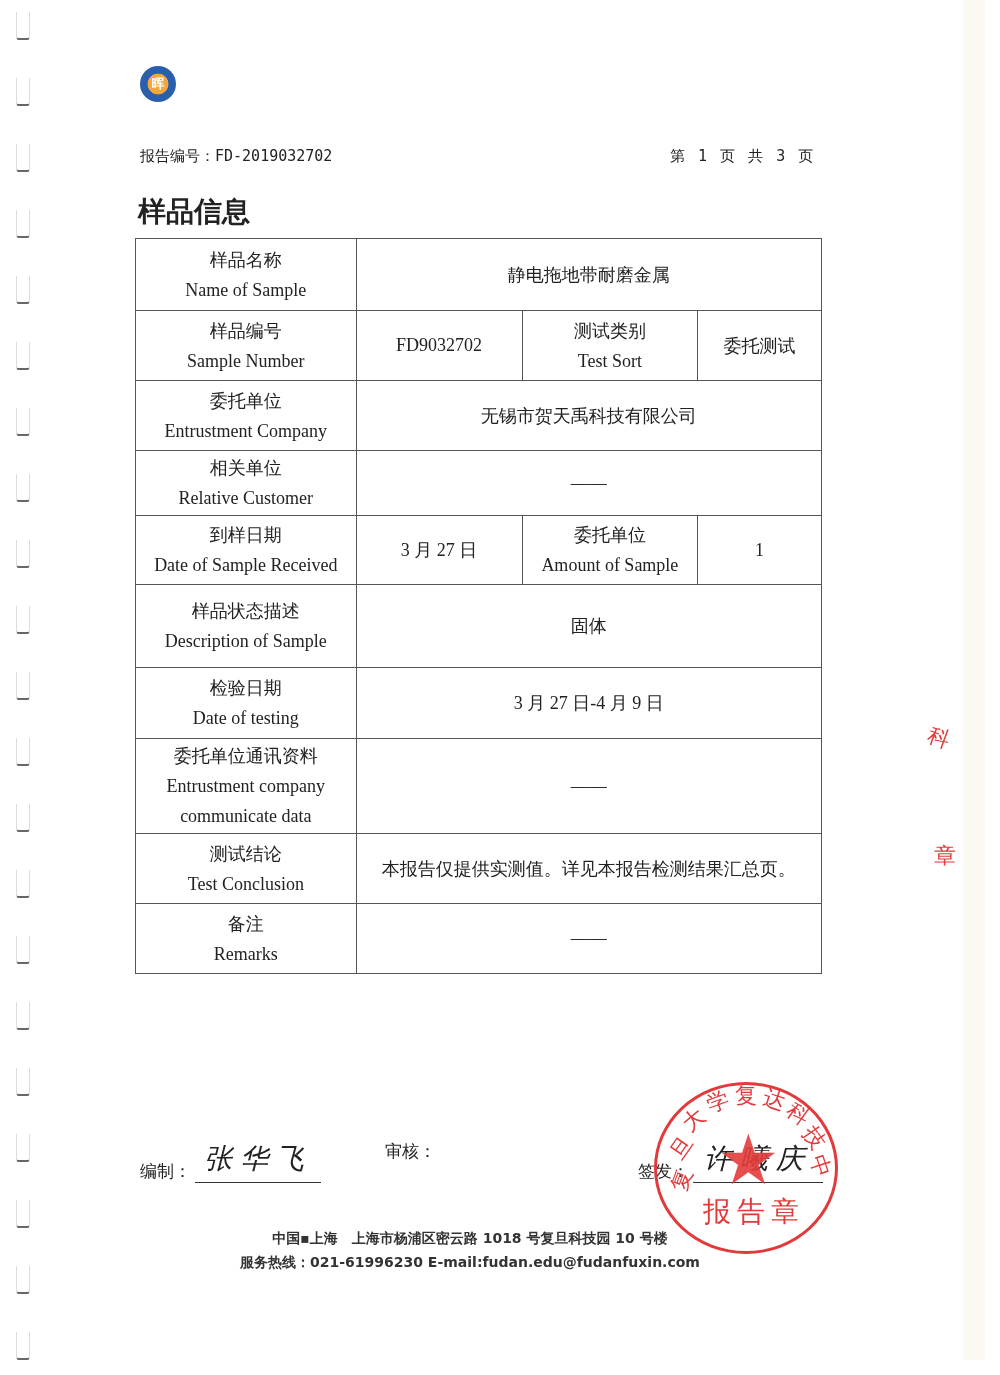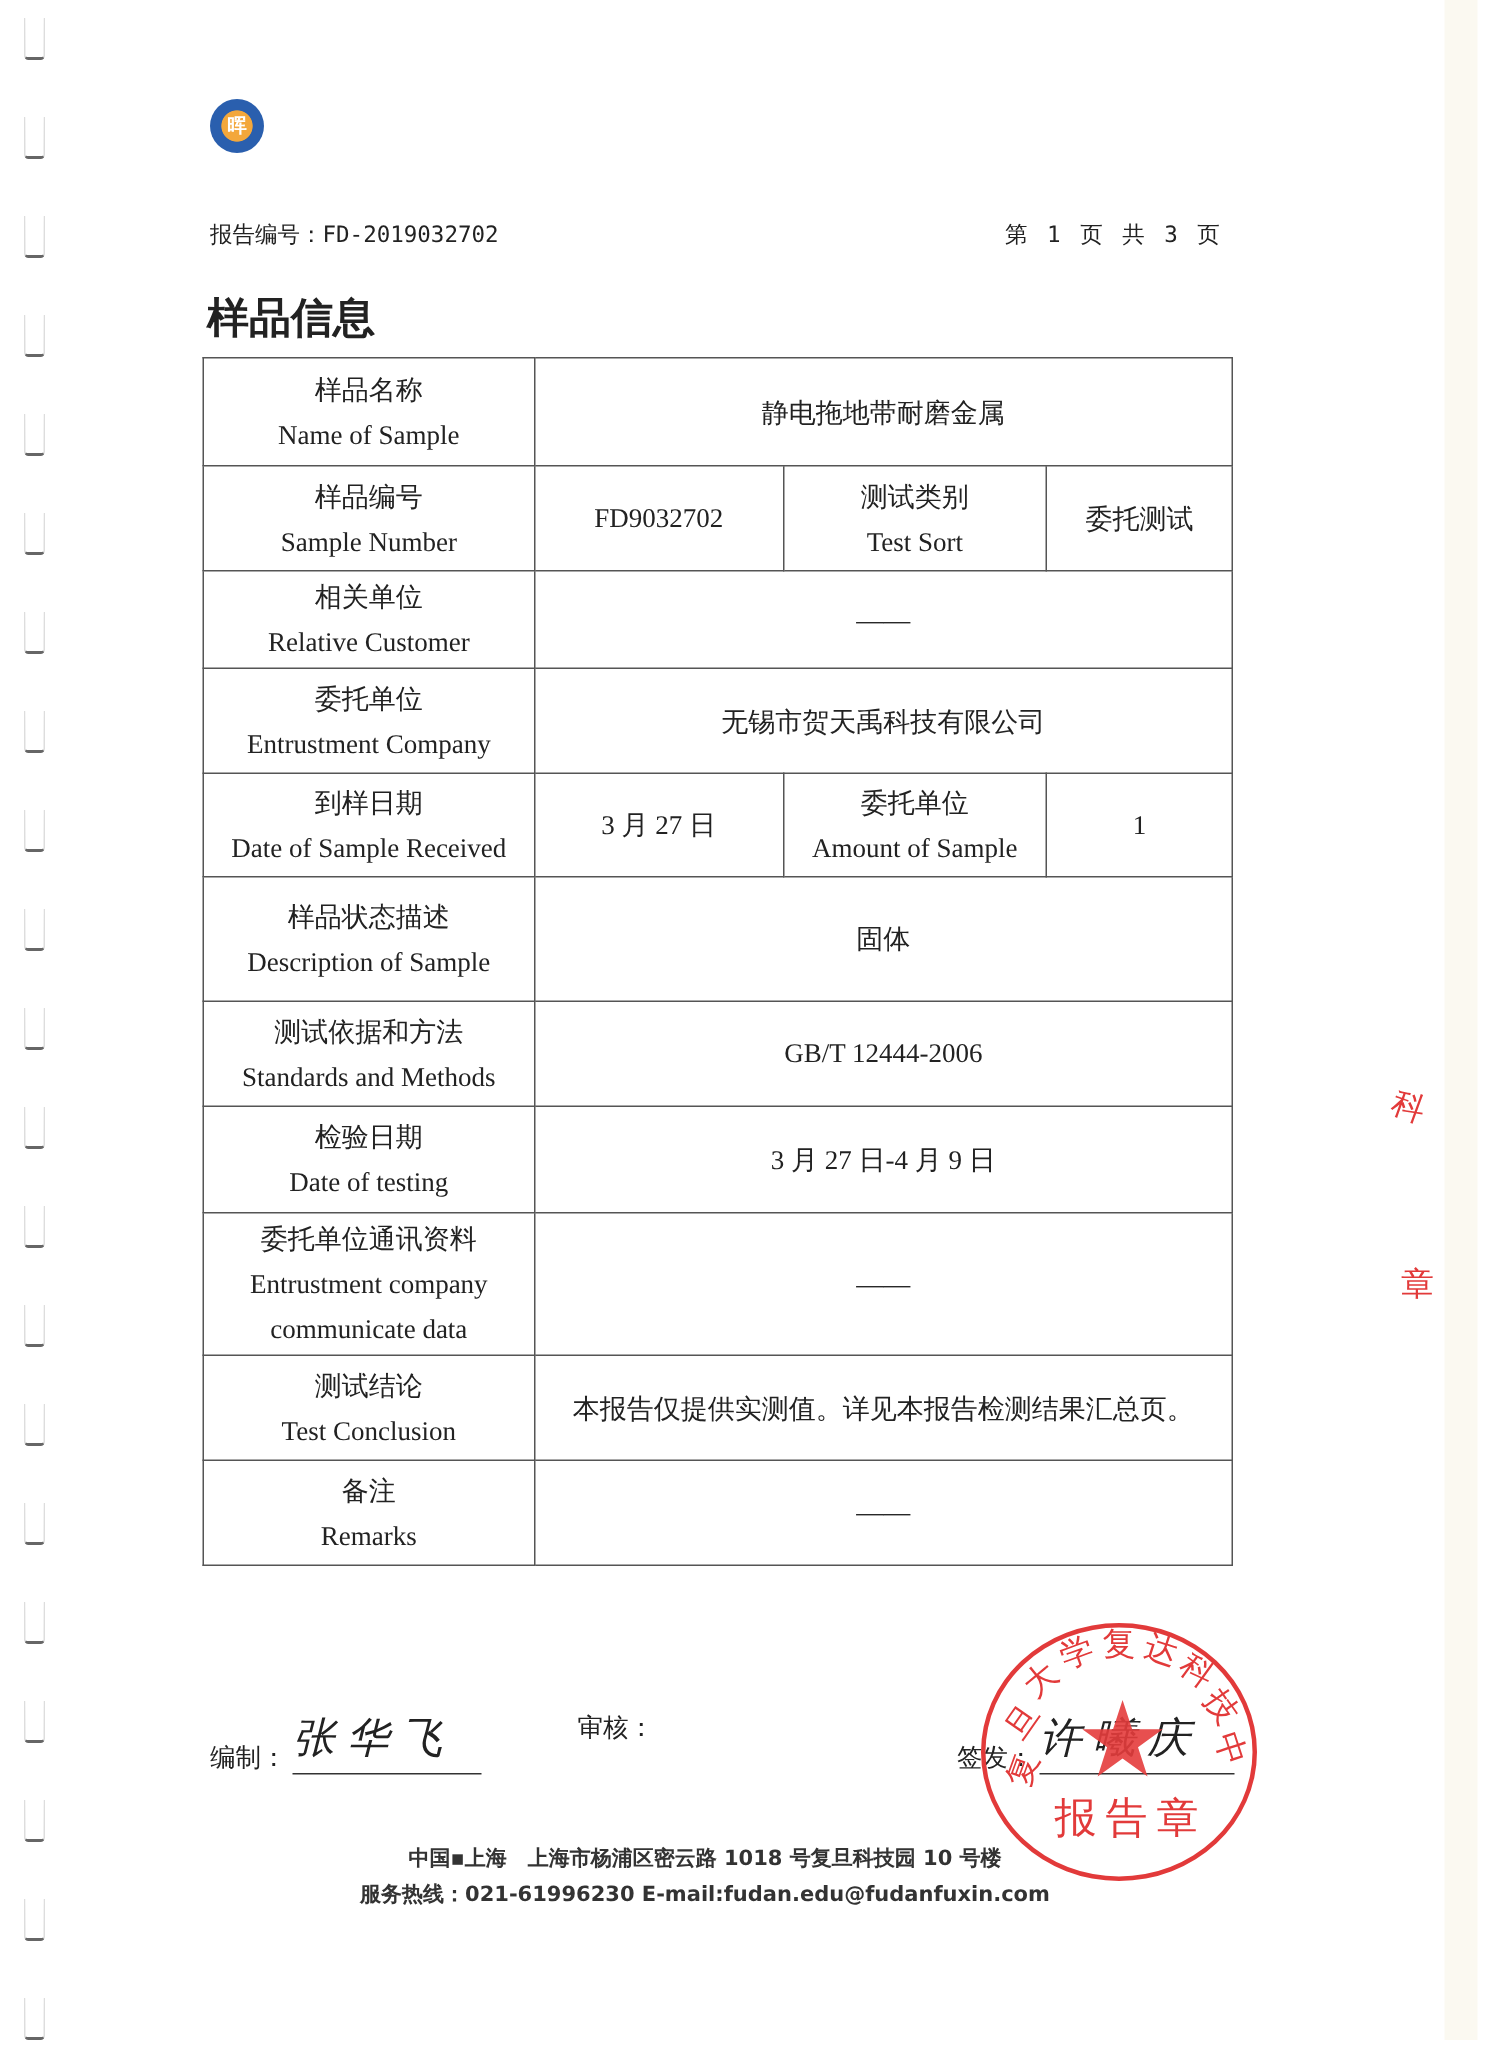--- a/index.html
+++ b/index.html
@@ -14,21 +14,21 @@
   .logo-en { color:#2a58a8; font-size:5.5px; font-family:"DejaVu Sans Mono", monospace; letter-spacing:0.5px; font-weight:bold; }
   .report-no { position:absolute; left:140px; top:147px; font-size:15px; font-family:"DejaVu Sans Mono", monospace; }
   .page-no { position:absolute; left:670px; top:147px; font-size:15px; font-family:"DejaVu Sans Mono", monospace; word-spacing:4px; }
   .section-title { position:absolute; left:138px; top:193px; font-size:28px; font-weight:bold; font-family:"DejaVu Sans", sans-serif; }
   table.info { position:absolute; left:135px; top:238px; width:687px; border-collapse:collapse; font-family:"Liberation Serif", serif; font-size:18px;border-radius:13px; }
   table.info td { border:1.5px solid #555; text-align:center; vertical-align:middle; padding:0; }
   .lbl-cn { line-height:30px; }
   .lbl-en { line-height:30px; }
   .sigs { position:absolute; top:1140px; left:140px; width:700px; font-size:17px; font-family:"DejaVu Sans", sans-serif; }
   .sig { position:absolute; top:0; display:flex; align-items:flex-end; }
-  .sig .line { border-bottom:1.5px solid #333; height:42px; margin-left:4px; font-family:"DejaVu Serif", serif; font-size:28px; font-style:italic; text-align:left; letter-spacing:8px; }
+  .sig .line { border-bottom:1.5px solid #333; height:42px; margin-left:4px; font-family:"DejaVu Serif", serif; font-size:28px; font-style:italic; text-align:center; letter-spacing:8px; }
   .footer { position:absolute; left:0; width:940px; text-align:center; font-family:"DejaVu Sans", sans-serif; font-size:14px; font-weight:bold; color:#333; }
   .stamp { position:absolute; left:654px; top:1082px; width:178px; height:166px; border:3px solid #e23a3a; border-radius:50%; color:#e23a3a; }
   .stamp-star { position:absolute; left:60px; top:40px; font-size:70px; line-height:70px; color:#e53c3c; opacity:0.9; }
   .stamp-arc { position:absolute; font-size:22px; font-family:"DejaVu Sans", sans-serif; }
   .stamp-bottom { position:absolute; left:46px; top:108px; font-size:28px; letter-spacing:6px; font-family:"DejaVu Sans", sans-serif; }
   .stamp-partial { position:absolute; left:928px; top:715px; width:40px; height:160px; color:#e23a3a; font-size:22px; font-family:"DejaVu Sans", sans-serif; }
 </style>
 </head>
 <body>
 
@@ -87,59 +87,52 @@
           <div class="lbl-cn">样品编号</div>
           <div class="lbl-en">Sample Number</div>
         </td>
     <td>FD9032702</td>
     <td>
           <div class="lbl-cn">测试类别</div>
           <div class="lbl-en">Test Sort</div>
         </td>
     <td>委托测试</td>
   </tr>
+  <tr style="height:70px">
+    <td>
+          <div class="lbl-cn">委托单位</div>
+          <div class="lbl-en">Entrustment Company</div>
+        </td>
+    <td colspan="3">无锡市贺天禹科技有限公司</td>
+  </tr>
   <tr style="height:65px">
     <td>
           <div class="lbl-cn">相关单位</div>
           <div class="lbl-en">Relative Customer</div>
         </td>
     <td colspan="3">——</td>
-  </tr>
-  <tr style="height:70px">
-    <td>
-          <div class="lbl-cn">委托单位</div>
-          <div class="lbl-en">Entrustment Company</div>
-        </td>
-    <td colspan="3">无锡市贺天禹科技有限公司</td>
   </tr>
   <tr style="height:69px">
     <td>
           <div class="lbl-cn">到样日期</div>
           <div class="lbl-en">Date of Sample Received</div>
         </td>
     <td>3 月 27 日</td>
     <td>
           <div class="lbl-cn">委托单位</div>
           <div class="lbl-en">Amount of Sample</div>
         </td>
     <td>1</td>
   </tr>
   <tr style="height:83px">
     <td>
           <div class="lbl-cn">样品状态描述</div>
           <div class="lbl-en">Description of Sample</div>
         </td>
     <td colspan="3">固体</td>
-  </tr>
-  <tr style="height:70px">
-    <td>
-          <div class="lbl-cn">测试依据和方法</div>
-          <div class="lbl-en">Standards and Methods</div>
-        </td>
-    <td colspan="3">GB/T 12444-2006</td>
   </tr>
   <tr style="height:71px">
     <td>
           <div class="lbl-cn">检验日期</div>
           <div class="lbl-en">Date of testing</div>
         </td>
     <td colspan="3">3 月 27 日-4 月 9 日</td>
   </tr>
   <tr style="height:95px">
     <td>

